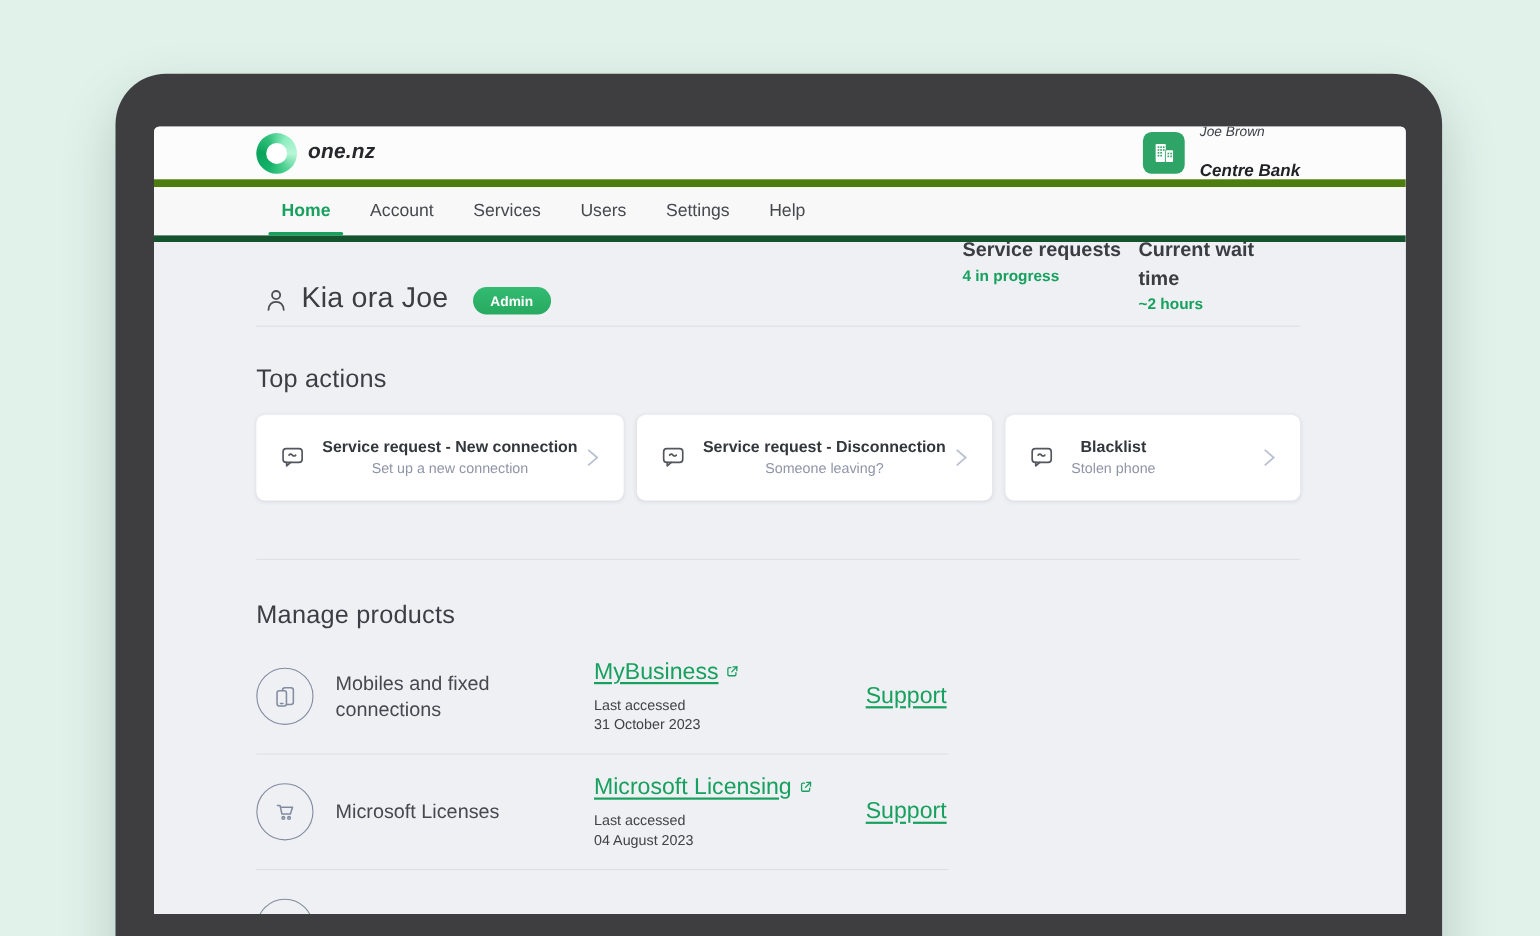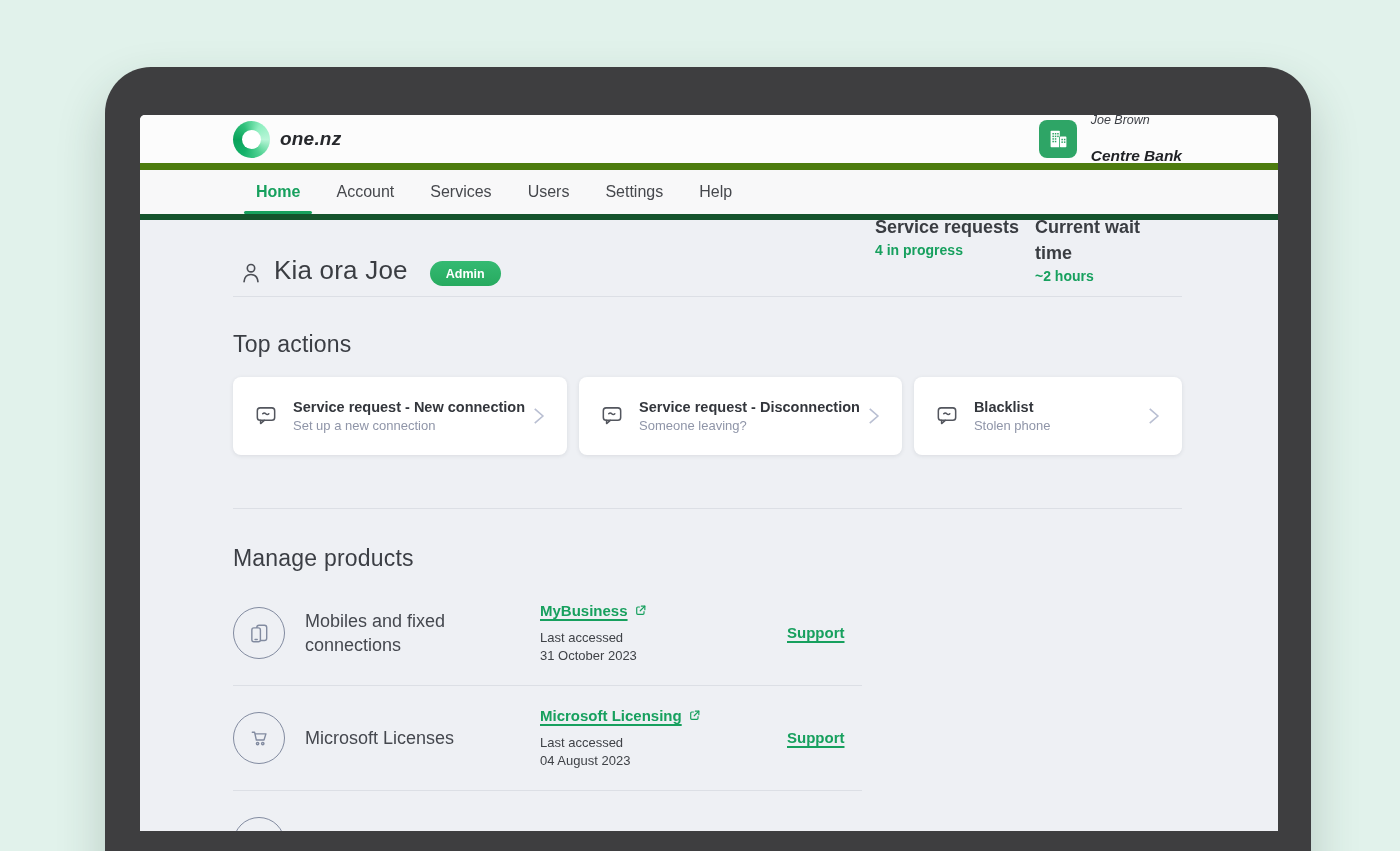--- a/index.html
+++ b/index.html
@@ -96,38 +96,38 @@
   .h-top-actions{margin-top:34px;}
   .h-manage{margin-top:36px;}
   
   .cards{margin-top:19px;display:grid;grid-template-columns:repeat(3,1fr);gap:12px;}
   .action-card{
     height:78px;background:#fff;border-radius:8px;
     box-shadow:0 1px 4px rgba(40,45,60,.10);
     display:flex;align-items:center;padding:0 16px 0 20px;cursor:pointer;
   }
   .card-icon{flex:0 0 26px;display:flex;}
-  .card-texts{margin-left:14px;line-height:1.4;min-width:0;}
+  .card-texts{margin-left:14px;line-height:1.4;min-width:0;text-align:center;}
   .card-title{font-size:14.5px;font-weight:700;color:#33363c;white-space:nowrap;}
   .card-sub{font-size:13px;color:var(--muted);}
   .card-chevron{margin-left:auto;display:flex;}
   
   .products{margin-top:9px;}
   .product-row{
     height:104px;display:grid;grid-template-columns:72px 235px 247px 1fr;
     align-items:center;
   }
   .product-row-divider{height:1px;width:629px;background:var(--divider);}
   .product-circle{
     width:52px;height:52px;border-radius:50%;border:1.6px solid var(--slate);
     display:flex;align-items:center;justify-content:center;
   }
   .product-name{font-size:18px;color:#45484f;line-height:1.35;padding-right:24px;}
   .green-link{
-    color:var(--accent);font-size:15px;font-weight:700;
+    color:var(--accent);font-size:21px;font-weight:400;
     text-decoration:underline;text-underline-offset:3px;text-decoration-thickness:1.5px;
     display:inline-flex;align-items:center;gap:6px;cursor:pointer;
   }
   .last-accessed{margin-top:9px;font-size:13px;color:#3f4247;line-height:1.35;}
   .support-cell .green-link{gap:0;}
 </style>
 </head>
 <body>
 
 <div class="device">

